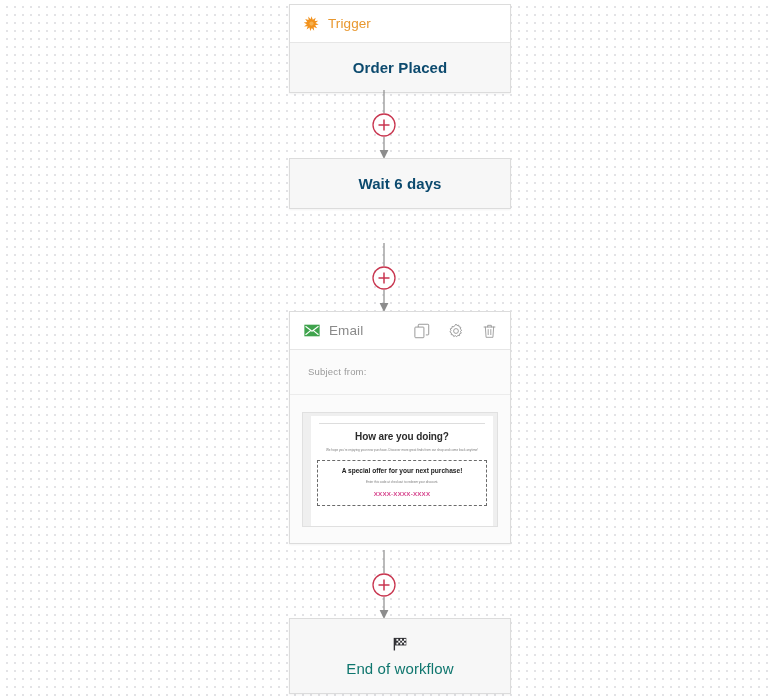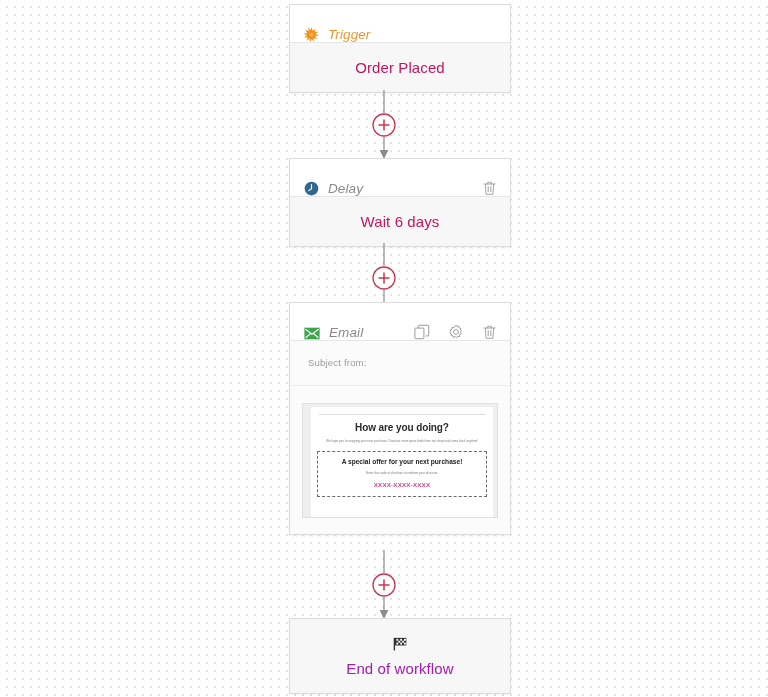--- a/index.html
+++ b/index.html
@@ -32,24 +32,23 @@
     box-sizing: border-box;
     background: #fcfcfc;
     border: 1px solid #dcdcdc;
     box-shadow: 0 1px 2px rgba(0,0,0,0.05);
   }
   .node-header {
     height: 38px;
     background: #ffffff;
     border-bottom: 1px solid #e6e6e6;
     display: flex;
-    align-items: flex-end;
+    align-items: center;
     padding: 0 13px 0 14px;
     box-sizing: border-box;
-    font-style: italic;
   }
   .node-header .title {
     font-size: 13.5px;
     color: #8a8a8a;
     margin-left: 9px;
     letter-spacing: 0.1px;
     white-space: nowrap;
   }
   .node-header .title.trigger-title { color: #e8972e; }
   .header-actions {
@@ -60,34 +59,35 @@
   }
   .node-body {
     background: #f7f7f7;
     display: flex;
     align-items: center;
     justify-content: center;
     box-sizing: border-box;
   }
   .node-body .body-text {
     font-size: 15px;
-    color: #be185d;
+    color: #0c4a6e;
     letter-spacing: 0.1px;
+    font-weight: bold;
   }
 
   
   #node-trigger { top: 4px; }
   #node-trigger .node-body { height: 49px; }
 
   
   #node-delay { top: 158px; }
   #node-delay .node-body { height: 49px; }
 
   
-  #node-email { top: 302px; }
+  #node-email { top: 311px; }
   #node-email .node-body {
     display: block;
     background: #fbfbfb;
     padding: 0;
   }
   .subject-block {
     padding: 16px 18px 14px 18px;
     border-bottom: 1px solid #ececec;
     background: #fbfbfb;
   }
@@ -180,21 +180,21 @@
     top: 618px;
     background: #f7f7f7;
     height: 76px;
     display: flex;
     flex-direction: column;
     align-items: center;
     justify-content: center;
   }
   #node-end .end-label {
     font-size: 15px;
-    color: #a21caf;
+    color: #0f766e;
     margin-top: 7px;
     letter-spacing: 0.1px;
   }
 
   
   .connector {
     position: absolute;
     left: 0;
     width: 768px;
     pointer-events: none;
@@ -231,36 +231,20 @@
       <polygon points="20,69 15.6,60 24.4,60" fill="#8c8c8c"></polygon>
       <g style="pointer-events:auto;cursor:pointer">
         <circle cx="20" cy="35" r="11" fill="#ffffff" stroke="#c8354f" stroke-width="1.3"></circle>
         <line x1="14.5" y1="35" x2="25.5" y2="35" stroke="#c8354f" stroke-width="1.5"></line>
         <line x1="20" y1="29.5" x2="20" y2="40.5" stroke="#c8354f" stroke-width="1.5"></line>
       </g>
     </svg>
   </div>
 
   <div class="node" id="node-delay">
-    <div class="node-header">
-      <span class="icon">
-        <svg width="15" height="15" viewBox="0 0 24 24">
-          <circle cx="12" cy="12" r="11" fill="#31678f"></circle>
-          <path d="M12 5.6v6.8l-4.4 3" stroke="#ffffff" stroke-width="1.9" fill="none" stroke-linecap="round"></path>
-        </svg>
-      </span>
-      <span class="title">Delay</span>
-      <span class="header-actions">
-        <span class="action-icon">
-          <svg width="15" height="16" viewBox="0 0 20 22">
-            <path d="M2.5 5.5h15M7.5 5.5V3.2h5v2.3M4.3 5.5l1 14.2h9.4l1-14.2M8.2 9v7M11.8 9v7" stroke="#8d8d8d" stroke-width="1.1" fill="none" stroke-linecap="round" stroke-linejoin="round"></path>
-          </svg>
-        </span>
-      </span>
-    </div>
     <div class="node-body">
       <span class="body-text">Wait 6 days</span>
     </div>
   </div>
 
   <div class="connector" style="top:243px;">
     <svg width="40" height="70" viewBox="0 0 40 70">
       <line x1="20" y1="0" x2="20" y2="23" stroke="#8c8c8c" stroke-width="1.2"></line>
       <line x1="20" y1="47" x2="20" y2="62" stroke="#8c8c8c" stroke-width="1.2"></line>
       <polygon points="20,69 15.6,60 24.4,60" fill="#8c8c8c"></polygon>

